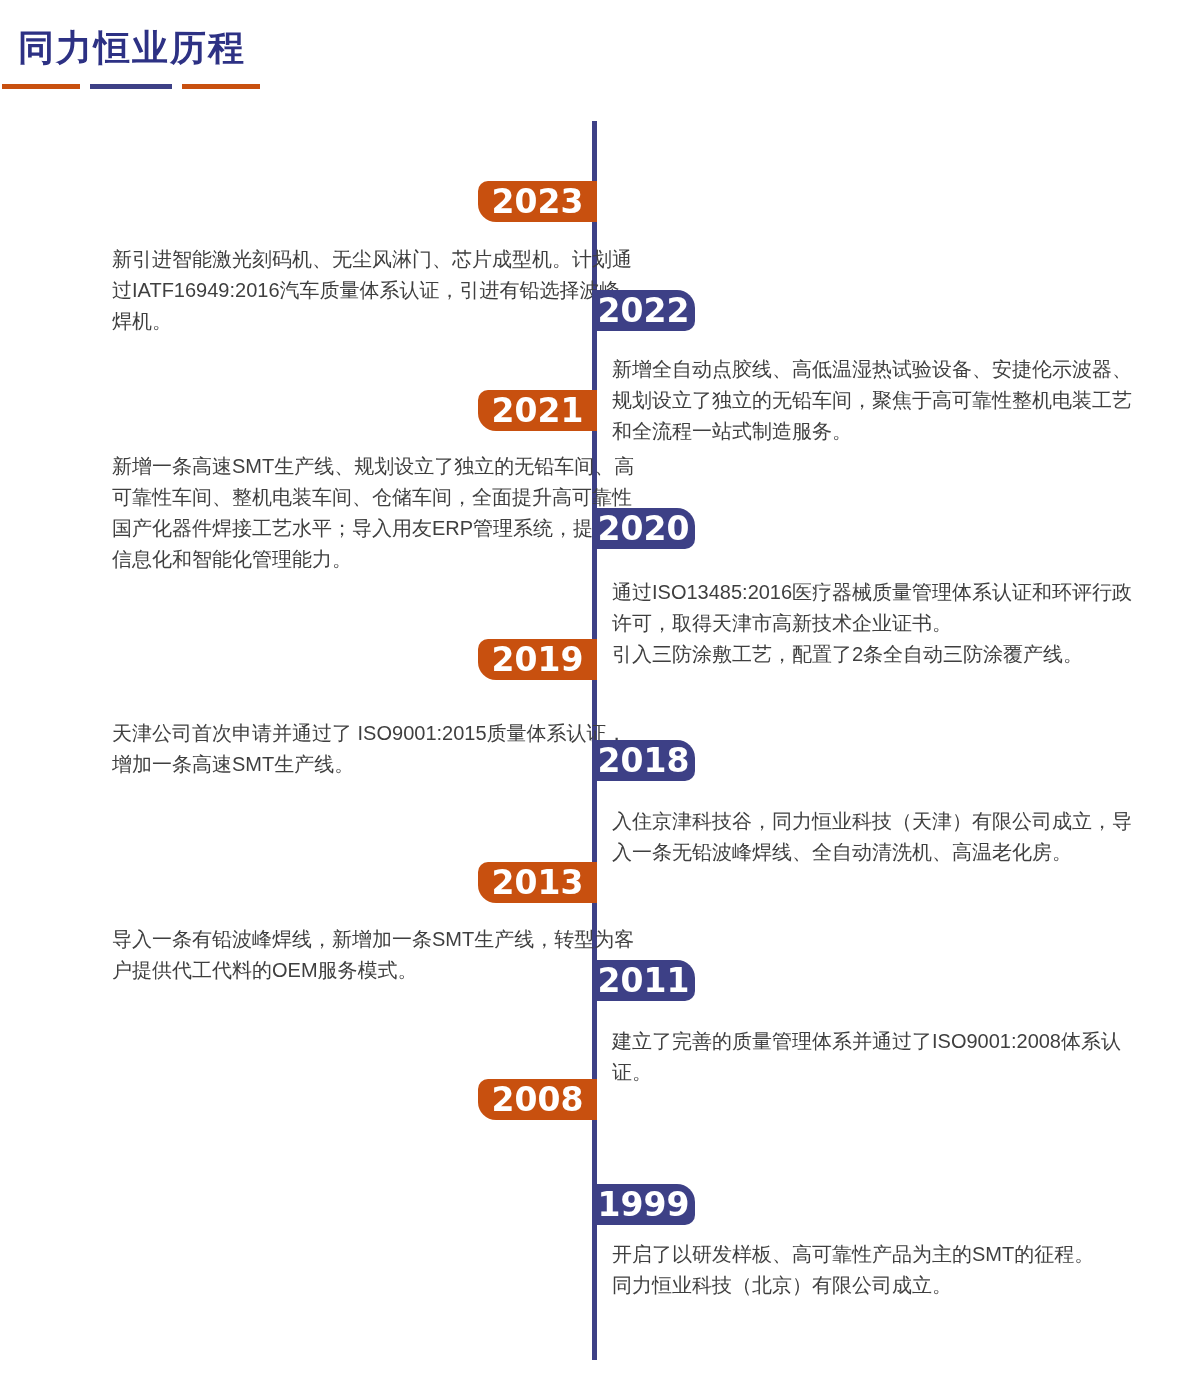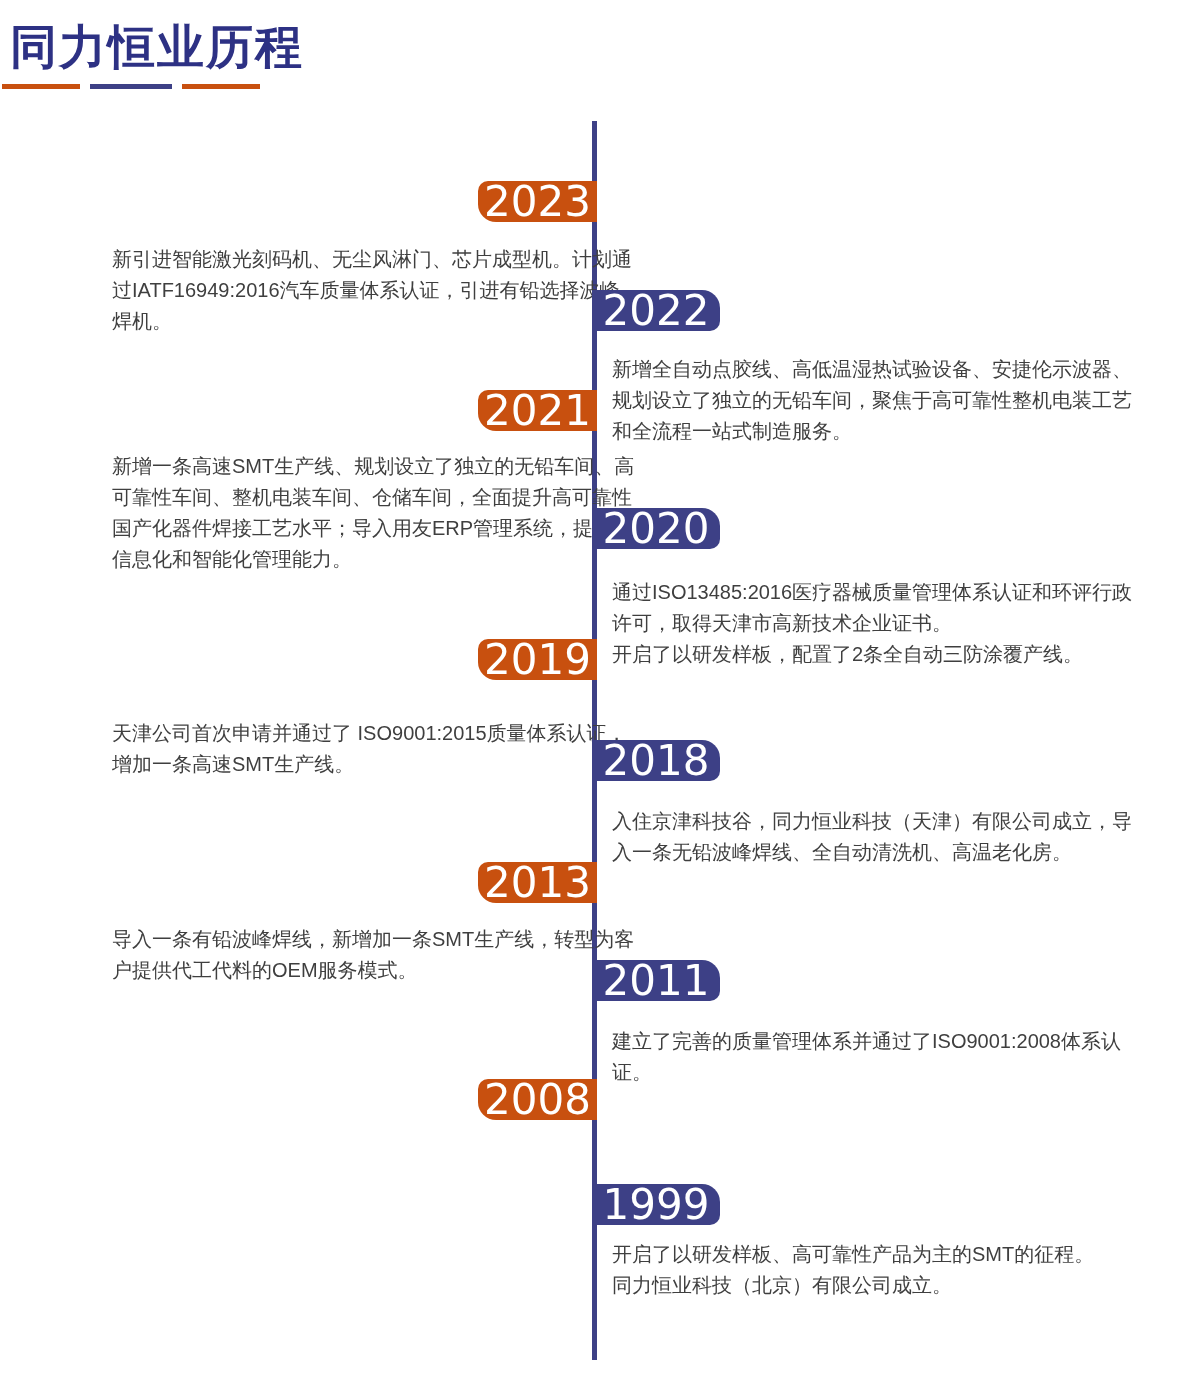--- a/index.html
+++ b/index.html
@@ -12,45 +12,45 @@
   body{
     width:1200px;height:1380px;
     background:#ffffff;
     font-family:"Liberation Sans","DejaVu Sans",sans-serif;
     overflow:hidden;
   }
   .canvas{position:relative;width:1200px;height:1380px;}
 
   
   .page-title{
-    position:absolute;left:10px;top:16px;margin:0;
-    font-size:47px;font-weight:700;letter-spacing:2px;
+    position:absolute;left:10px;top:16px;margin:8px;
+    font-size:36px;font-weight:700;letter-spacing:2px;
     color:var(--title);
   }
   .bar{position:absolute;top:84px;height:5px;display:block;}
   .bar-1{left:2px;width:78px;background:var(--orange);}
   .bar-2{left:90px;width:82px;background:var(--navy);}
   .bar-3{left:182px;width:78px;background:var(--orange);}
 
   
   .vline{
     position:absolute;left:592px;top:121px;
     width:5px;height:1239px;background:var(--navy);
   }
 
   
   .tab{
     position:absolute;height:41px;z-index:2;
     display:flex;align-items:center;justify-content:center;
-    color:#ffffff;font-weight:400;font-size:42px;
+    color:#ffffff;font-weight:700;font-size:33px;
     font-family:"DejaVu Sans","Liberation Sans",sans-serif;
     text-align:right;
   }
   .tab.left{left:478px;width:119px;background:var(--orange);border-radius:10px 0 0 18px;}
-  .tab.right{left:592px;width:128px;background:var(--navy);border-radius:0 18px 10px 0;}
+  .tab.right{left:592px;width:103px;background:var(--navy);border-radius:0 18px 10px 0;}
 
   
   .txt{
     position:absolute;width:525px;z-index:1;
     font-size:20px;line-height:31px;color:var(--body);
     text-align:left;
   }
   .txt.left{left:80px;margin-left:32px;}
   .txt.right{left:612px;}
   .txt p{margin:0;}
@@ -84,21 +84,21 @@
   </div>
 
   <div class="tab left e2">2021</div>
   <div class="txt left t2">
     <p>新增一条高速SMT生产线、规划设立了独立的无铅车间、高可靠性车间、整机电装车间、仓储车间，全面提升高可靠性国产化器件焊接工艺水平；导入用友ERP管理系统，提高了信息化和智能化管理能力。</p>
   </div>
 
   <div class="tab right e3">2020</div>
   <div class="txt right t3">
     <p>通过ISO13485:2016医疗器械质量管理体系认证和环评行政许可，取得天津市高新技术企业证书。</p>
-    <p>开启了以研发样板，配置了2条全自动三防涂覆产线。</p>
+    <p>引入三防涂敷工艺，配置了2条全自动三防涂覆产线。</p>
   </div>
 
   <div class="tab left e4">2019</div>
   <div class="txt left t4">
     <p>天津公司首次申请并通过了 ISO9001:2015质量体系认证，增加一条高速SMT生产线。</p>
   </div>
 
   <div class="tab right e5">2018</div>
   <div class="txt right t5">
     <p>入住京津科技谷，同力恒业科技（天津）有限公司成立，导入一条无铅波峰焊线、全自动清洗机、高温老化房。</p>

